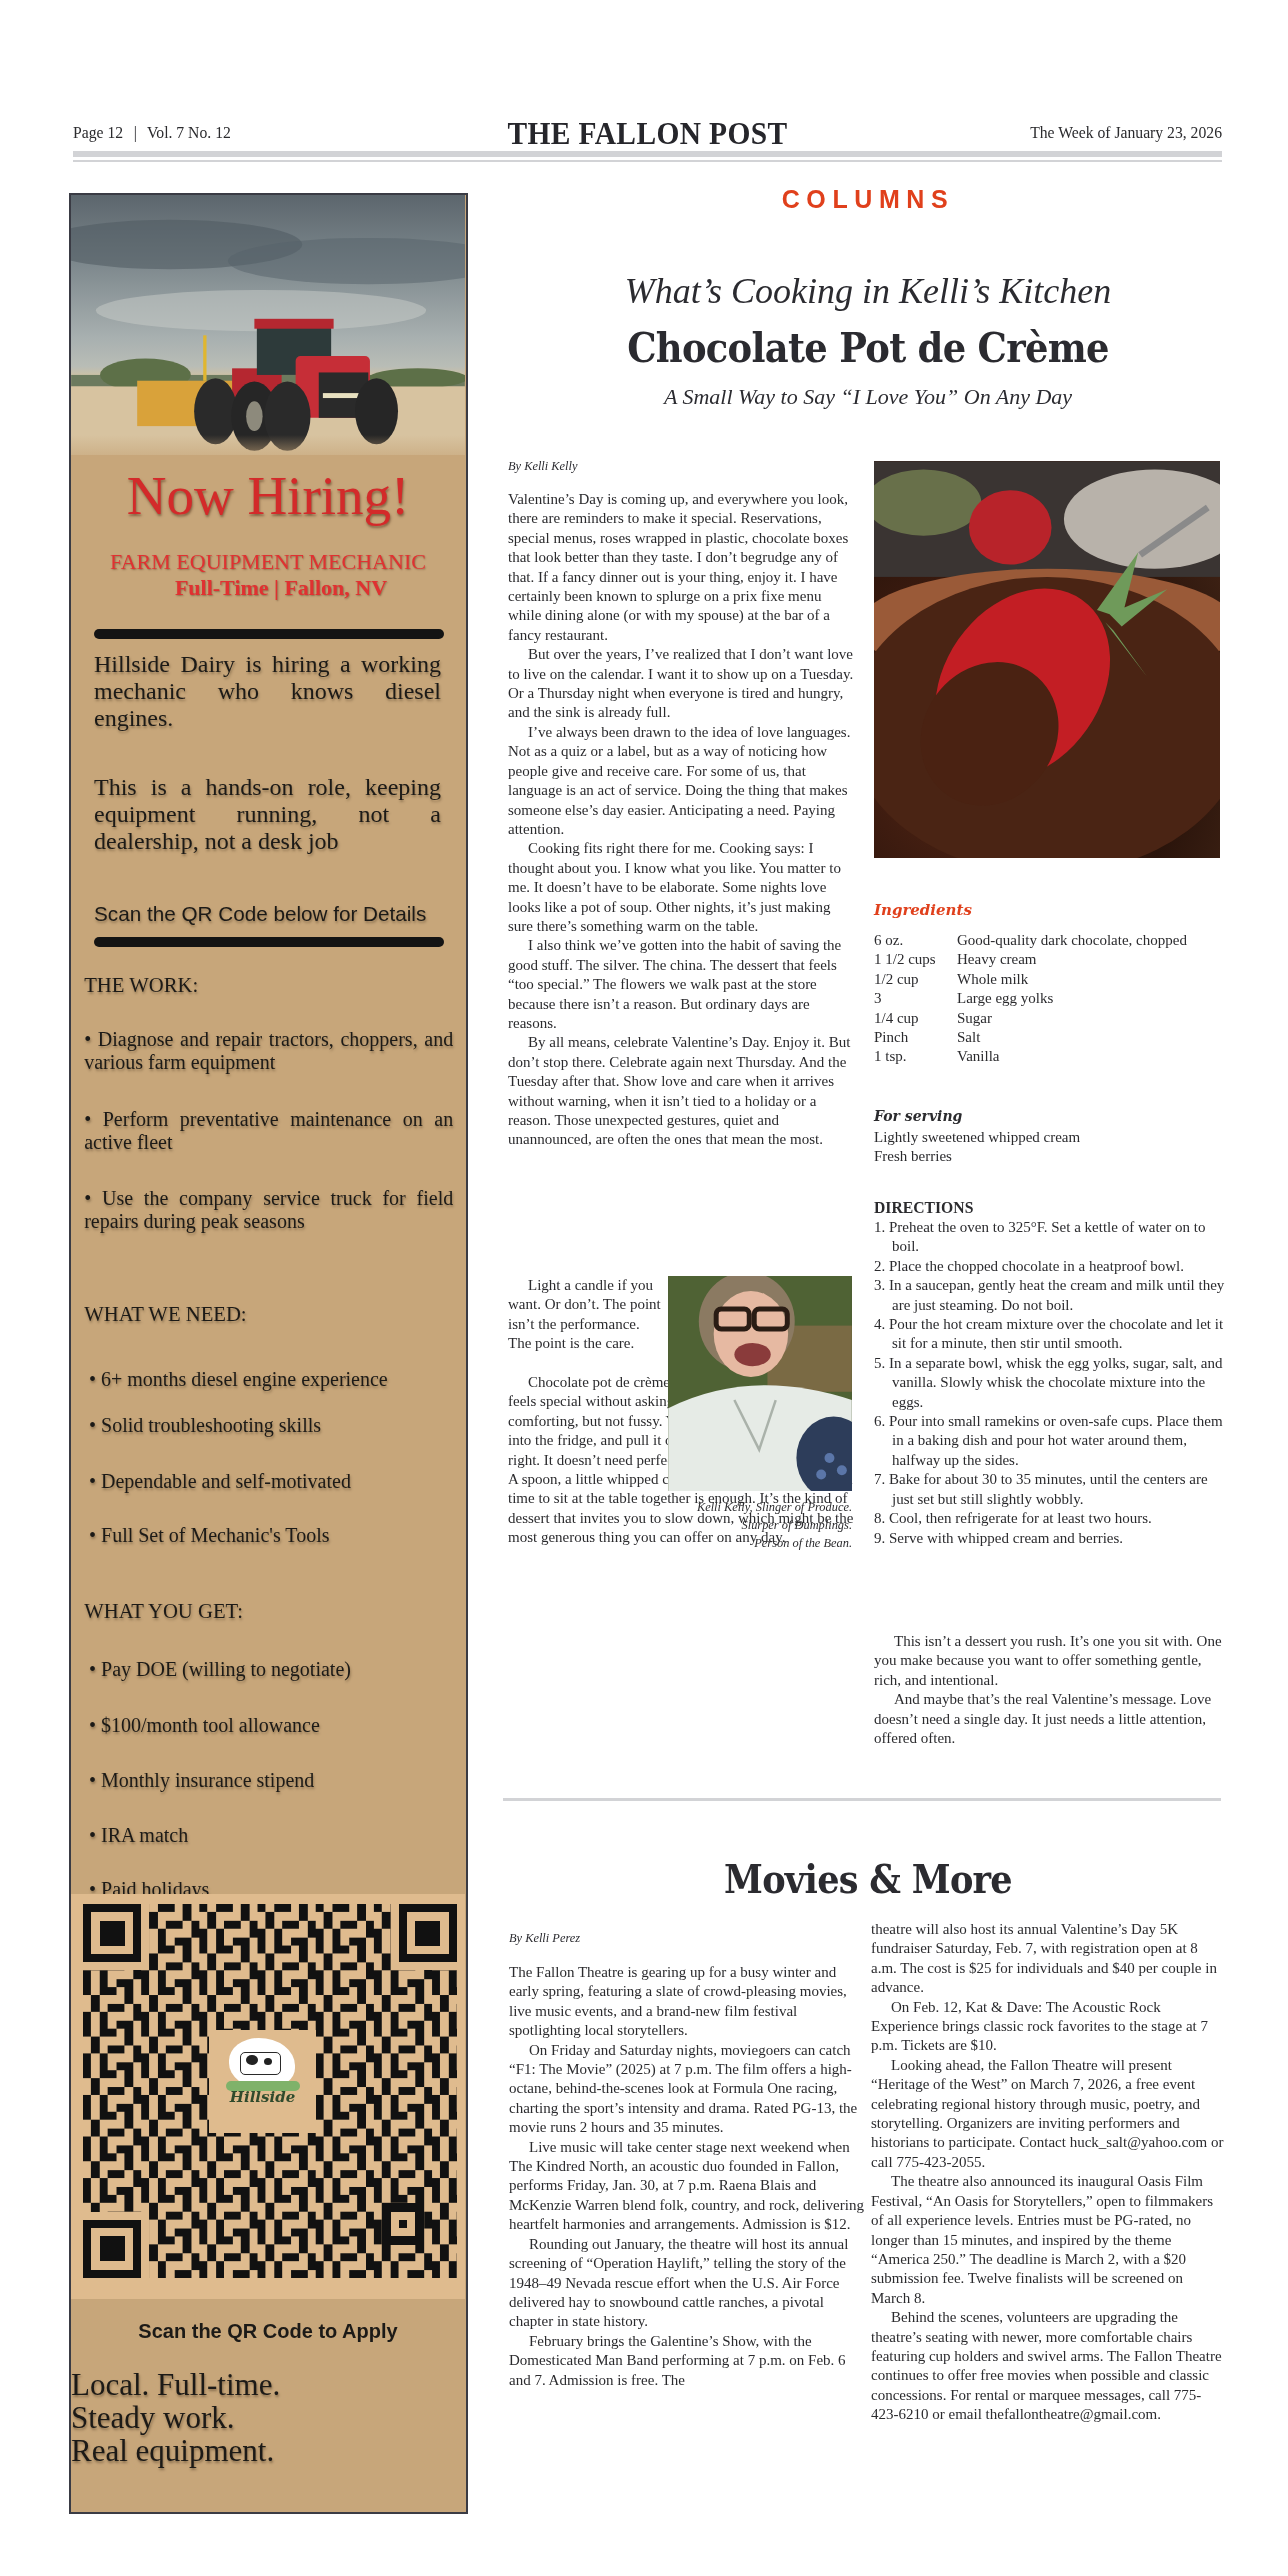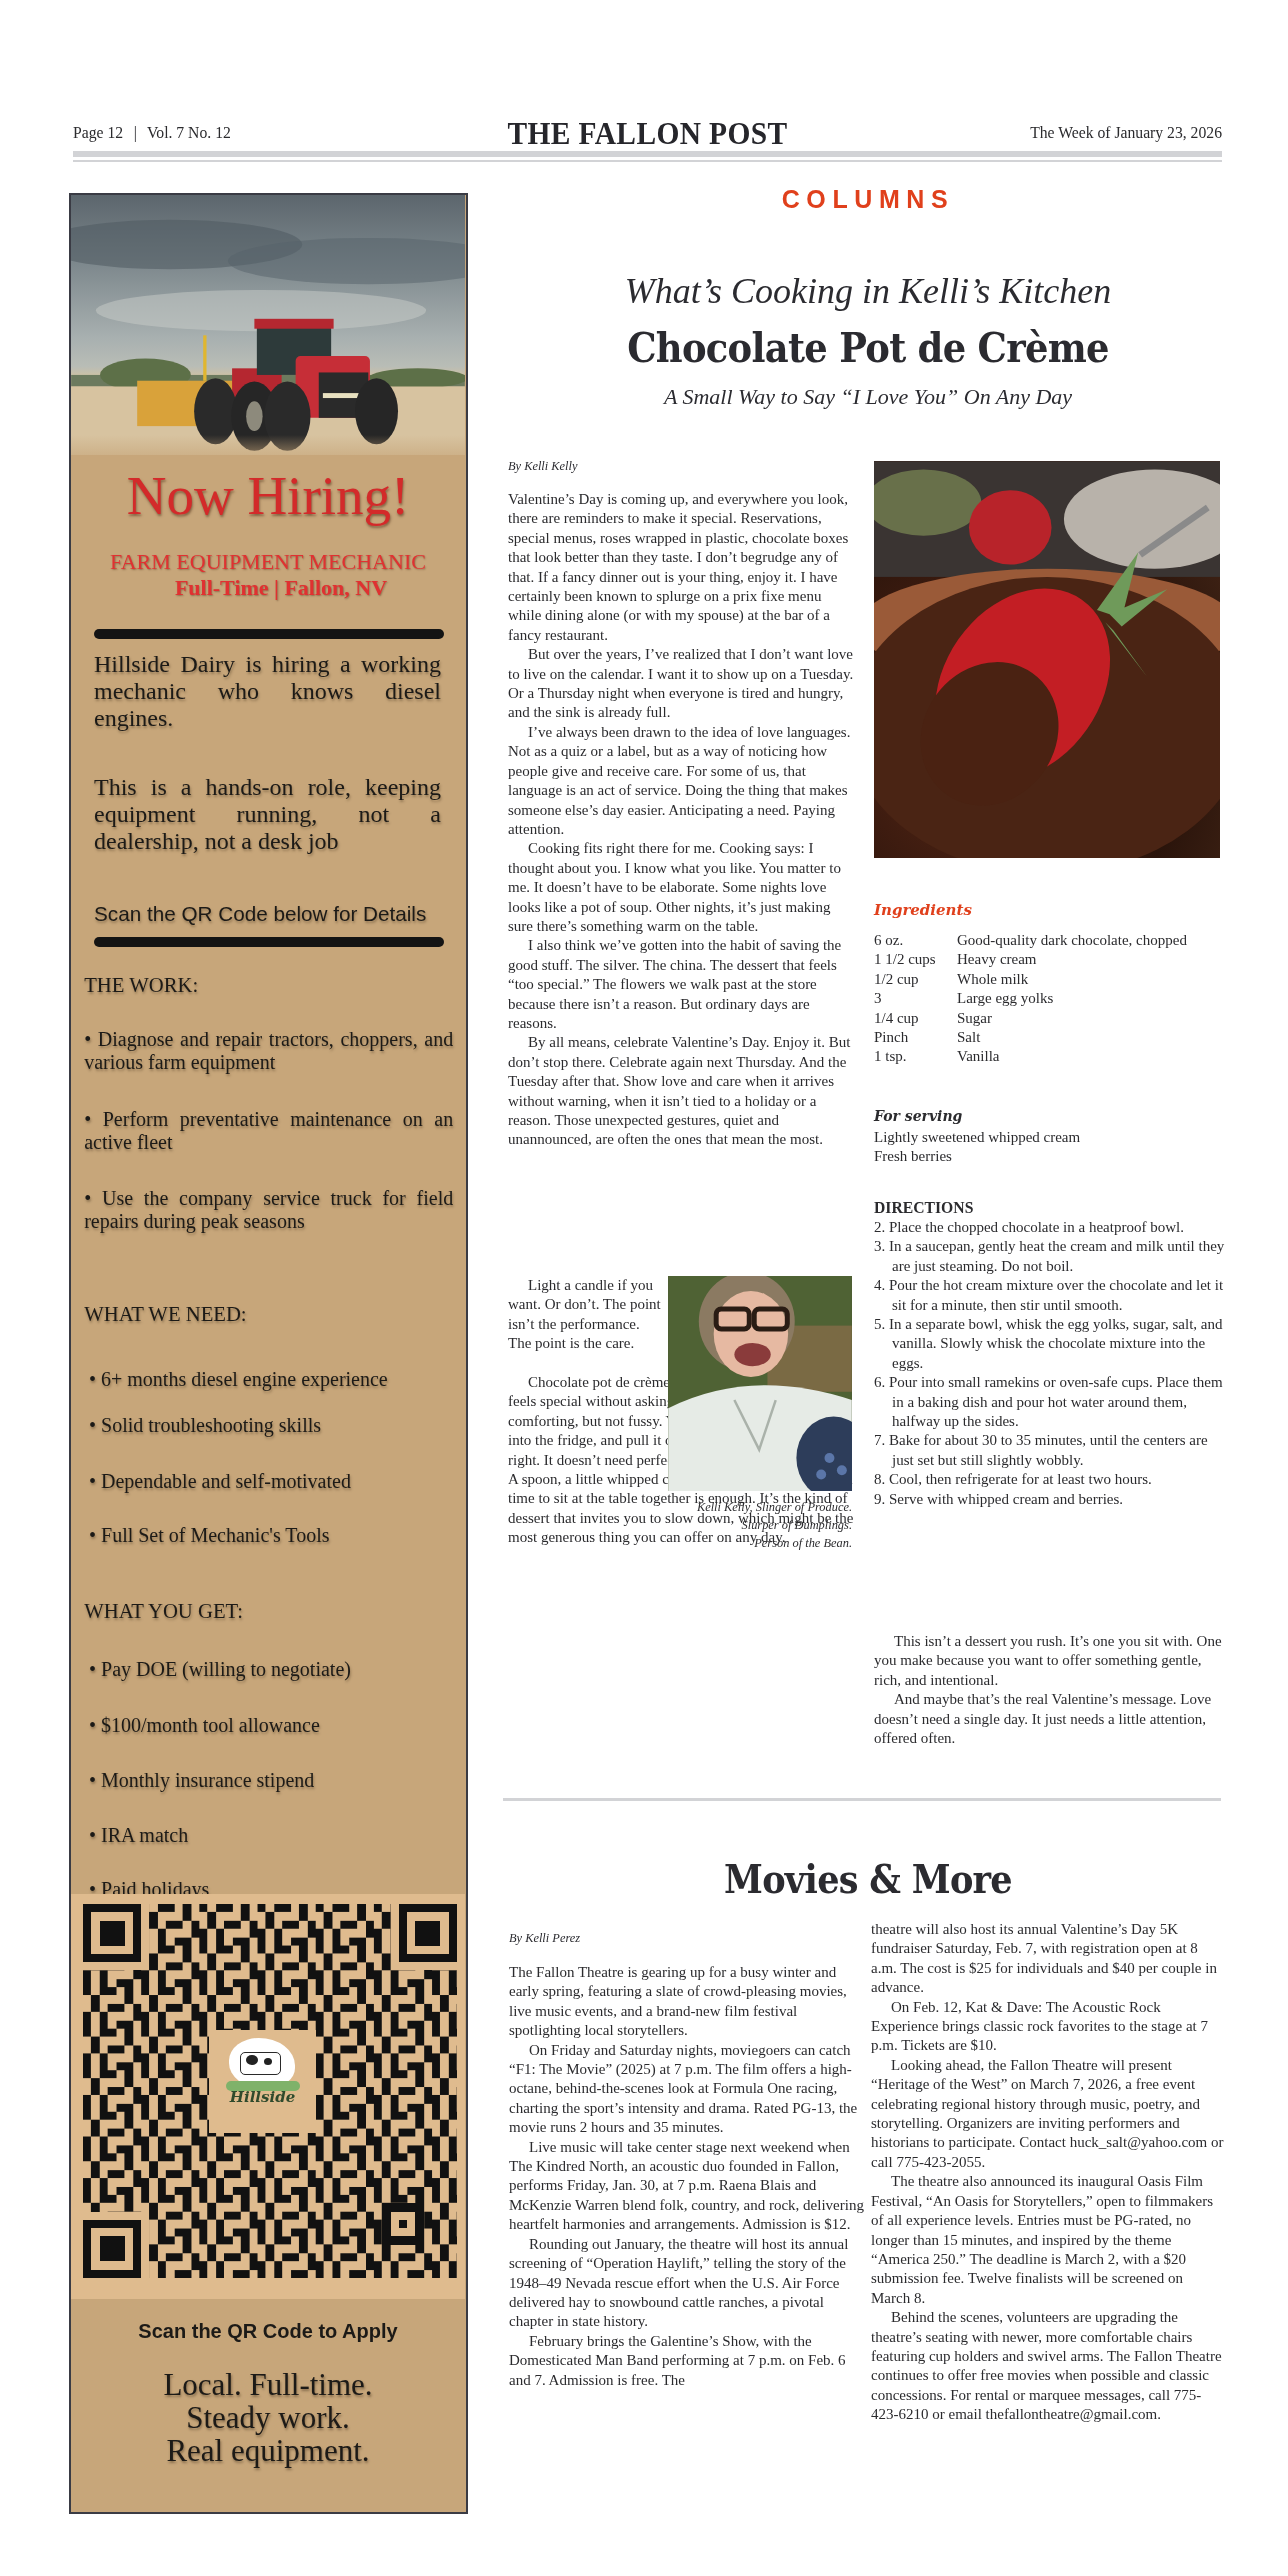--- a/index.html
+++ b/index.html
@@ -32,21 +32,21 @@
   .ad-qr-wrap { position: absolute; left: 0; top: 1699px; width: 394px; height: 405px; background: #dfbb8e; }
   .ad-qr { position: absolute; left: 11.6px; top: 10px; width: 374px; height: 374px; }
   .ad-qr-logo { position: absolute; left: 138px; top: 136px; width: 107px; height: 103px; background: #dfbb8e; }
   .ad-qr-logo .splash { position: absolute; left: 20px; top: 8.3px; width: 66px; height: 50px; background: #ffffff; border-radius: 45% 55% 40% 50%; }
   .ad-qr-logo .cow { position: absolute; left: 31px; top: 21.5px; width: 41px; height: 23px; background: #ffffff; border: 1.7px solid #2a2a2a; border-radius: 5px; }
   .ad-qr-logo .cow::before { content: ""; position: absolute; left: 5px; top: 2.5px; width: 11.6px; height: 10px; background: #222; border-radius: 50%; }
   .ad-qr-logo .cow::after { content: ""; position: absolute; left: 23px; top: 5px; width: 8.3px; height: 7.4px; background: #222; border-radius: 50%; }
   .ad-qr-logo .grass { position: absolute; left: 16.5px; top: 51px; width: 74px; height: 10px; background: #7fb26a; border-radius: 5px; }
   .ad-qr-logo .brand { position: absolute; left: 0; width: 107px; top: 58px; text-align: center; font-family: "DejaVu Serif", serif; font-style: italic; font-weight: bold; font-size: 15px; color: #2f4a2c; }
   .ad-apply { position: absolute; left: 0; width: 394px; top: 2125px; text-align: center; font-family: Liberation Sans, sans-serif; font-weight: bold; font-size: 20px; color: #1c1a17; }
-  .ad-tag { position: absolute; left: 0; width: 394px; text-align: center; font-family: "Liberation Serif", serif; font-size: 31px; line-height: 33px; color: #1c1a17; text-shadow: 0.8px 1.7px 2.5px rgba(40,25,10,0.4); }
+  .ad-tag { position: absolute; left: 0; width: 394px; font-family: "Liberation Serif", serif; font-size: 31px; line-height: 33px; color: #1c1a17; text-shadow: 0.8px 1.7px 2.5px rgba(40,25,10,0.4); }
 
   
   .section-label { position: absolute; left: 496px; width: 744px; top: 185px; text-align: center; font-family: "Liberation Sans", sans-serif; font-weight: bold; font-size: 25px; letter-spacing: 6.6px; color: #e0401c; }
   .kicker { position: absolute; left: 496px; width: 744px; top: 270px; text-align: center; font-family: "Liberation Serif", serif; font-style: italic; font-size: 36px; color: #2b2b30; }
   .headline { position: absolute; left: 496px; width: 744px; top: 324px; text-align: center; font-family: "DejaVu Serif", serif; font-weight: bold; font-size: 41px; color: #2b2b30; letter-spacing: -0.8px; transform: scaleX(0.9); }
   .deck { position: absolute; left: 496px; width: 744px; top: 384px; text-align: center; font-family: "Liberation Serif", serif; font-style: italic; font-size: 22px; color: #2b2b30; }
   .byline { position: absolute; font-family: "Liberation Serif", serif; font-style: italic; font-size: 12.4px; color: #2b2b30; }
 
   .body-col { position: absolute; font-family: "Liberation Serif", serif; font-size: 15px; line-height: 19.4px; color: #2b2b2e; }
   .body-col p { text-indent: 20px; }
@@ -288,20 +288,21 @@
   </table>
 
 <div class="serv-title">For serving</div>
 <ul class="serv-list">
   <li>Lightly sweetened whipped cream</li>
   <li>Fresh berries</li>
 </ul>
 
 <div class="dir-title">DIRECTIONS</div>
 <ol class="dir-list">
+  <li>1. Preheat the oven to 325°F. Set a kettle of water on to boil.</li>
   <li>2. Place the chopped chocolate in a heatproof bowl.</li>
   <li>3. In a saucepan, gently heat the cream and milk until they are just steaming. Do not boil.</li>
   <li>4. Pour the hot cream mixture over the chocolate and let it sit for a minute, then stir until smooth.</li>
   <li>5. In a separate bowl, whisk the egg yolks, sugar, salt, and vanilla. Slowly whisk the chocolate mixture into the eggs.</li>
   <li>6. Pour into small ramekins or oven-safe cups. Place them in a baking dish and pour hot water around them, halfway up the sides.</li>
   <li>7. Bake for about 30 to 35 minutes, until the centers are just set but still slightly wobbly.</li>
   <li>8. Cool, then refrigerate for at least two hours.</li>
   <li>9. Serve with whipped cream and berries.</li>
 </ol>
 

